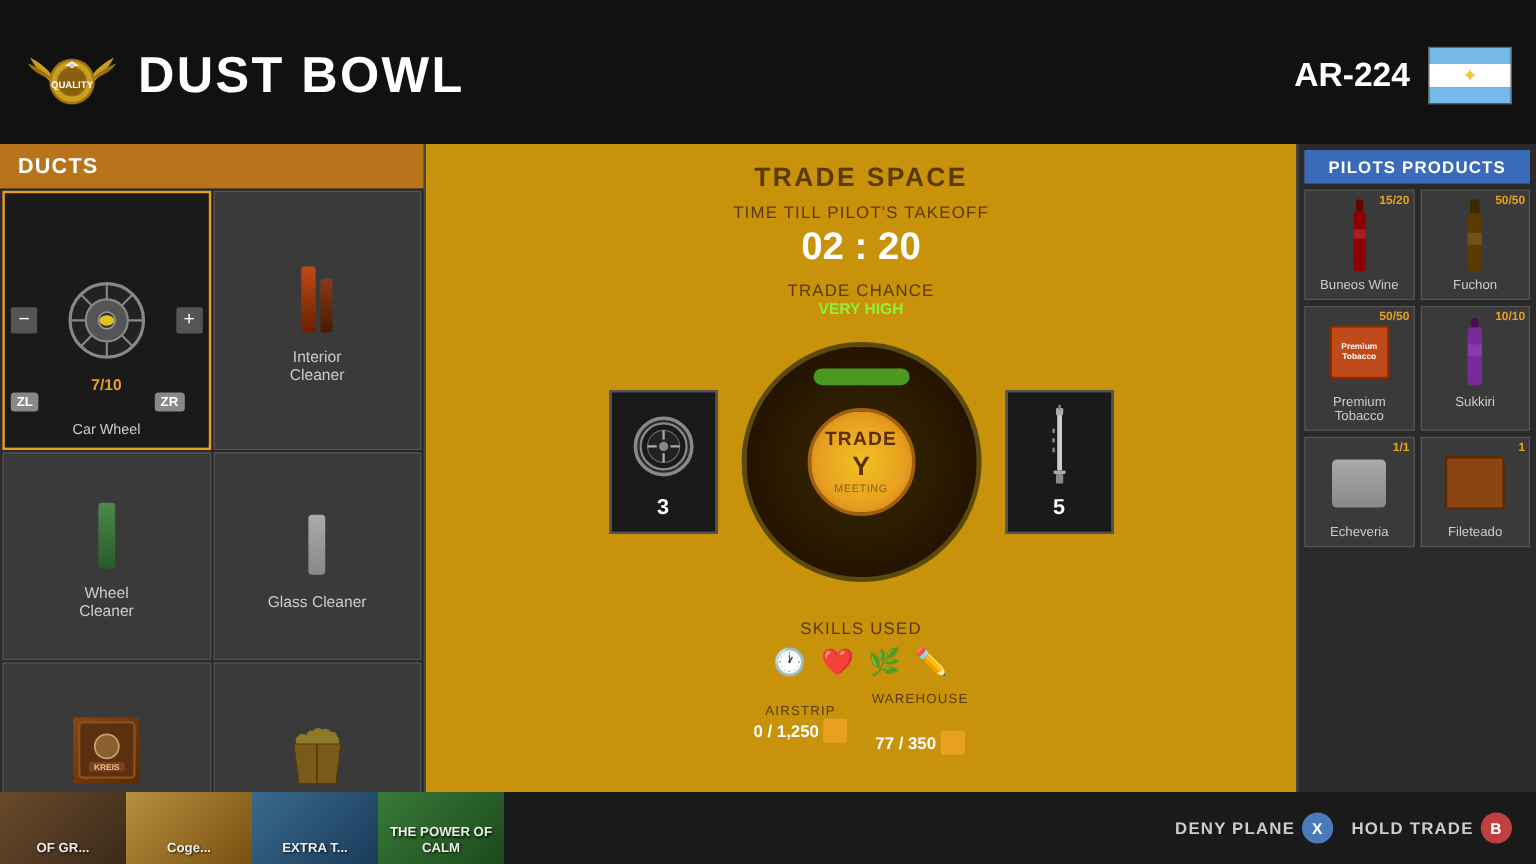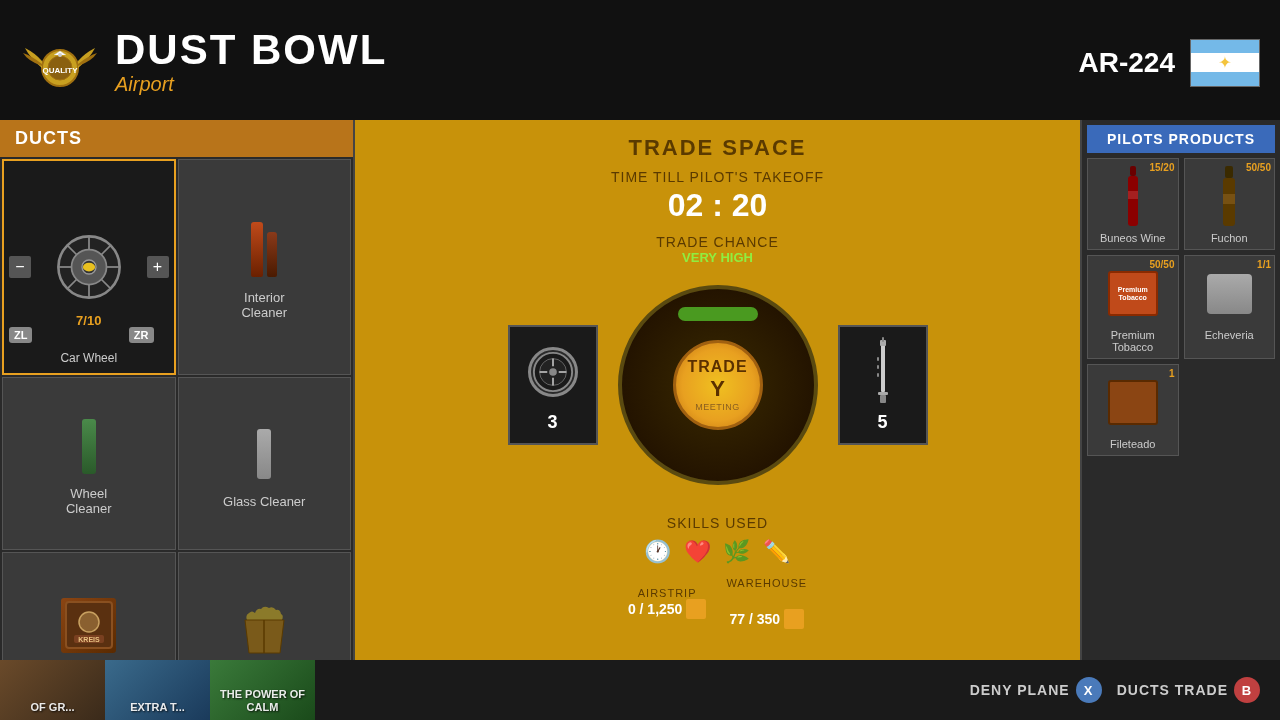--- a/index.html
+++ b/index.html
@@ -636,21 +636,20 @@
 
       <path d="M58 45 Q70 35 75 25 Q65 30 58 38" fill="#c8a020"></path>
       <path d="M58 43 Q72 38 77 30 Q68 33 58 41" fill="#a07010"></path>
       <text x="40" y="50" text-anchor="middle" fill="#fff" font-size="8" font-weight="bold">QUALITY</text>
 
       <path d="M34 32 L40 28 L46 32" fill="#fff" stroke="#ccc" stroke-width="0.5"></path>
       <circle cx="40" cy="32" r="2" fill="#ccc"></circle>
     </svg>
     <div id="airport-title">
       <span id="airport-name">DUST BOWL</span>
-      <span id="airport-subtitle">Airport</span>
     </div>
   </div>
   <div id="header-right">
     <span id="airport-code">AR-224</span>
     <div id="flag">
       <div class="flag-stripe-light"></div>
       <div class="flag-stripe-white">
           <span class="flag-sun">✦</span>
         </div>
       <div class="flag-stripe-light"></div>
@@ -856,20 +855,31 @@
       <div class="pilot-item">
         <span class="pilot-item-count">50/50</span>
         <div class="pilot-item-image">
           <div class="tobacco-box">
             <span style="color:#fff;font-size:7px;font-weight:bold;text-align:center;line-height:1.1;">Premium<br>Tobacco</span>
           </div>
         </div>
         <span class="pilot-item-name">Premium Tobacco</span>
       </div>
 
+      <div class="pilot-item">
+        <span class="pilot-item-count">10/10</span>
+        <div class="pilot-item-image">
+          <svg width="16" height="58" viewBox="0 0 16 58">
+            <rect x="5" y="0" width="6" height="8" rx="2" fill="#4a0a5a"></rect>
+            <rect x="2" y="8" width="12" height="48" rx="3" fill="#7a2a9a"></rect>
+            <rect x="2" y="22" width="12" height="10" fill="#9a4aba" opacity="0.5"></rect>
+          </svg>
+        </div>
+        <span class="pilot-item-name">Sukkiri</span>
+      </div>
 
       <div class="pilot-item">
         <span class="pilot-item-count">1/1</span>
         <div class="pilot-item-image">
           <div class="silver-pot">
           </div>
         </div>
         <span class="pilot-item-name">Echeveria</span>
       </div>
 
@@ -890,20 +900,27 @@
 <div id="bottom-bar">
   <div id="cards-area">
     <div class="card">
       <div class="card-bg card-1">
         <div style="width:100%;height:100%;background:linear-gradient(135deg,#6a4a2a 0%,#3a2a1a 100%);display:flex;align-items:flex-end;justify-content:center;padding:3px;">
           <span class="card-text">OF GR...</span>
         </div>
       </div>
     </div>
     <div class="card">
+      <div class="card-bg card-2">
+        <div style="width:100%;height:100%;background:linear-gradient(135deg,#b89040 0%,#7a5010 100%);display:flex;align-items:flex-end;justify-content:center;padding:3px;">
+          <span class="card-text">Coge...</span>
+        </div>
+      </div>
+    </div>
+    <div class="card">
       <div class="card-bg card-3">
         <div style="width:100%;height:100%;background:linear-gradient(135deg,#3a6a8b 0%,#1a3a5b 100%);display:flex;align-items:flex-end;justify-content:center;padding:3px;">
           <span class="card-text">EXTRA T...</span>
         </div>
       </div>
     </div>
     <div class="card">
       <div class="card-bg card-4">
         <div style="width:100%;height:100%;background:linear-gradient(135deg,#3a7a3a 0%,#1a4a1a 100%);display:flex;align-items:flex-end;justify-content:center;padding:3px;">
           <span class="card-text">THE POWER OF CALM</span>
@@ -911,17 +928,17 @@
       </div>
     </div>
   </div>
 
   <div id="action-buttons">
     <div class="action-btn">
       <span>DENY PLANE</span>
       <div class="btn-badge btn-badge-x">X</div>
     </div>
     <div class="action-btn">
-      <span>DUCTS TRADE</span>
+      <span>HOLD TRADE</span>
       <div class="btn-badge btn-badge-b">B</div>
     </div>
   </div>
 </div>
 
 </body></html>

